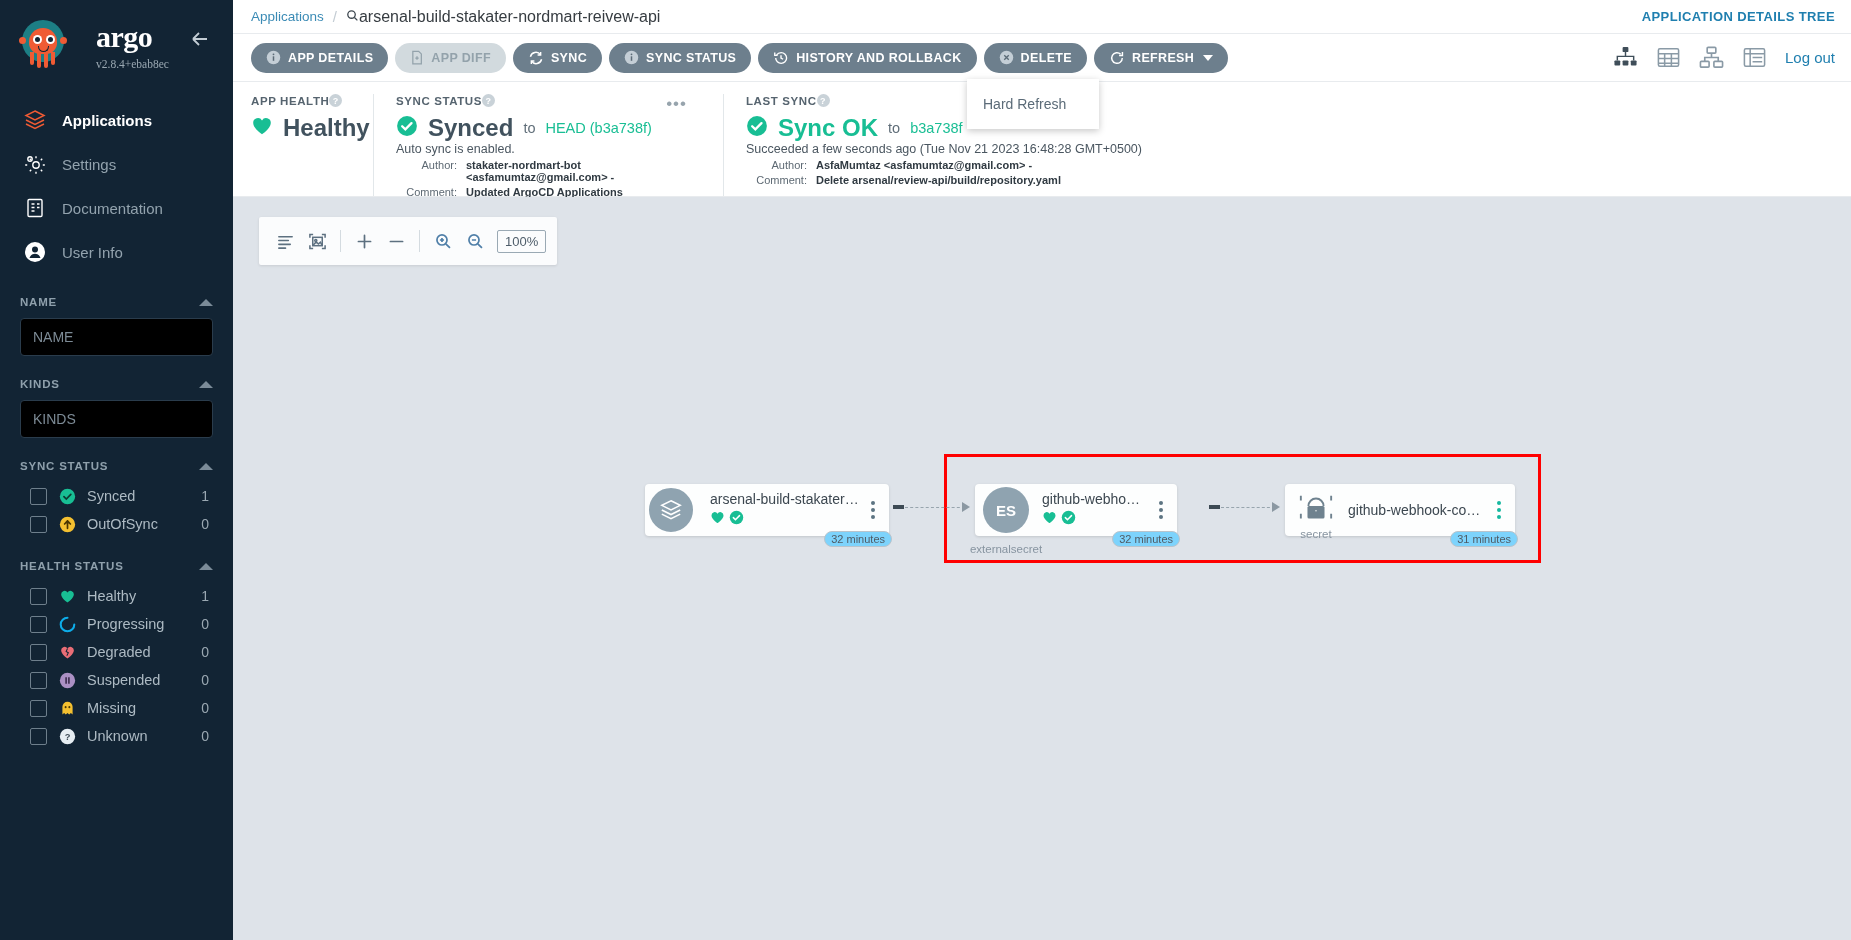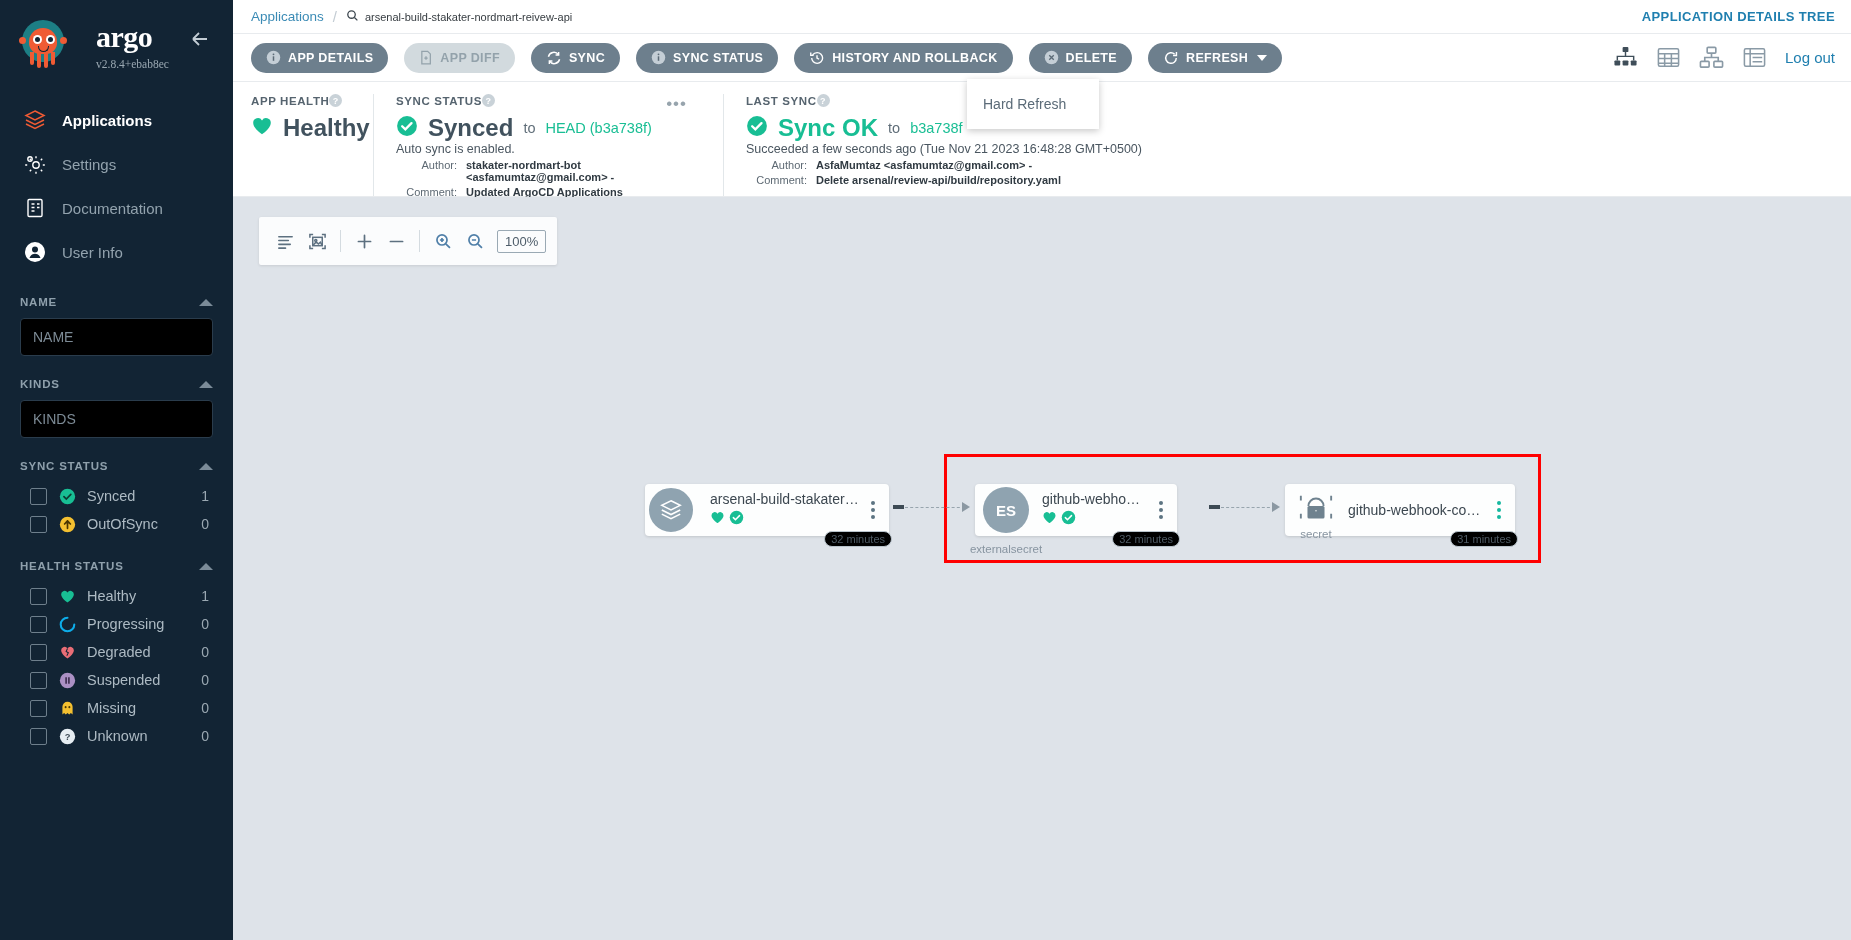--- a/index.html
+++ b/index.html
@@ -78,25 +78,25 @@
 
   
   .main { flex: 1; display: flex; flex-direction: column; height: 940px; background: #fff; min-width: 0; }
 
   .topbar {
     height: 34px; display: flex; align-items: center; padding: 0 16px 0 18px;
     border-bottom: 1px solid #e8ebee; flex: 0 0 34px;
   }
   .crumb-link { color: #3b8bb5; font-size: 13.5px; cursor: pointer; }
   .crumb-sep { color: #c3ccd3; margin: 0 9px; font-size: 15px; }
-  .crumb-search { display: flex; align-items: center; gap: 6px; font-size: 11px; color: #363c41; }
+  .crumb-search { display: flex; align-items: center; font-size: 16px; color: #363c41; }
   .top-right { margin-left: auto; font-size: 13px; font-weight: 700; color: #1f7faf; letter-spacing: 0.4px; cursor: pointer; }
 
   .toolbar {
-    height: 48px; flex: 0 0 48px; display: flex; align-items: center; gap: 16px;
+    height: 48px; flex: 0 0 48px; display: flex; align-items: center; gap: 7px;
     padding: 0 16px 0 18px; border-bottom: 1px solid #e8ebee; position: relative;
   }
   .tb-btn {
     display: flex; align-items: center; gap: 7px; height: 30px; padding: 0 15px;
     border-radius: 15px; background: #6d7f8d; color: #fff; font-size: 12.5px;
     font-weight: 700; letter-spacing: 0.35px; cursor: pointer; white-space: nowrap; border: none;
     font-family: "Liberation Sans", sans-serif;
   }
   .tb-btn.disabled { background: #d2dade; color: #93a2ab; }
   .tb-ico { display: flex; align-items: center; justify-content: center; }
@@ -157,21 +157,21 @@
   }
   .circ-ico.big { width: 52px; height: 52px; flex: 0 0 52px; border: 4px solid #fdfefe; }
   .kind-label { position: absolute; top: 56px; font-size: 11.5px; color: #8794a0; white-space: nowrap; }
   .node-body { padding-left: 13px; padding-right: 8px; flex: 1; min-width: 0; }
   .node-title { font-size: 14px; color: #3c4750; white-space: nowrap; overflow: hidden; text-overflow: ellipsis; }
   .node-badges { display: flex; align-items: center; gap: 4px; margin-top: 3px; }
   .kebab { display: flex; flex-direction: column; gap: 3px; padding: 0 14px 0 4px; cursor: pointer; }
   .kdot { width: 4px; height: 4px; border-radius: 50%; background: #5d7482; }
   .kdot.teal { background: #15b8a0; }
   .time-badge {
-    position: absolute; right: -3px; bottom: -11px; background: #000000; border: 1px solid #b9c4cc;
+    position: absolute; right: -3px; bottom: -11px; background: #7dd3fc; border: 1px solid #b9c4cc;
     border-radius: 8px; font-size: 11px; color: #4f5b65; padding: 1px 6px; white-space: nowrap;
   }
   .conn { position: absolute; height: 1px; border-top: 1.5px dashed #97a4ad; }
   .conn-dash { position: absolute; width: 11px; height: 4px; background: #3d4a54; }
   .arrowhead { position: absolute; width: 0; height: 0; border-top: 5px solid transparent; border-bottom: 5px solid transparent; border-left: 8px solid #8b98a2; }
 </style>
 </head>
 <body>
 
 <div class="app">

